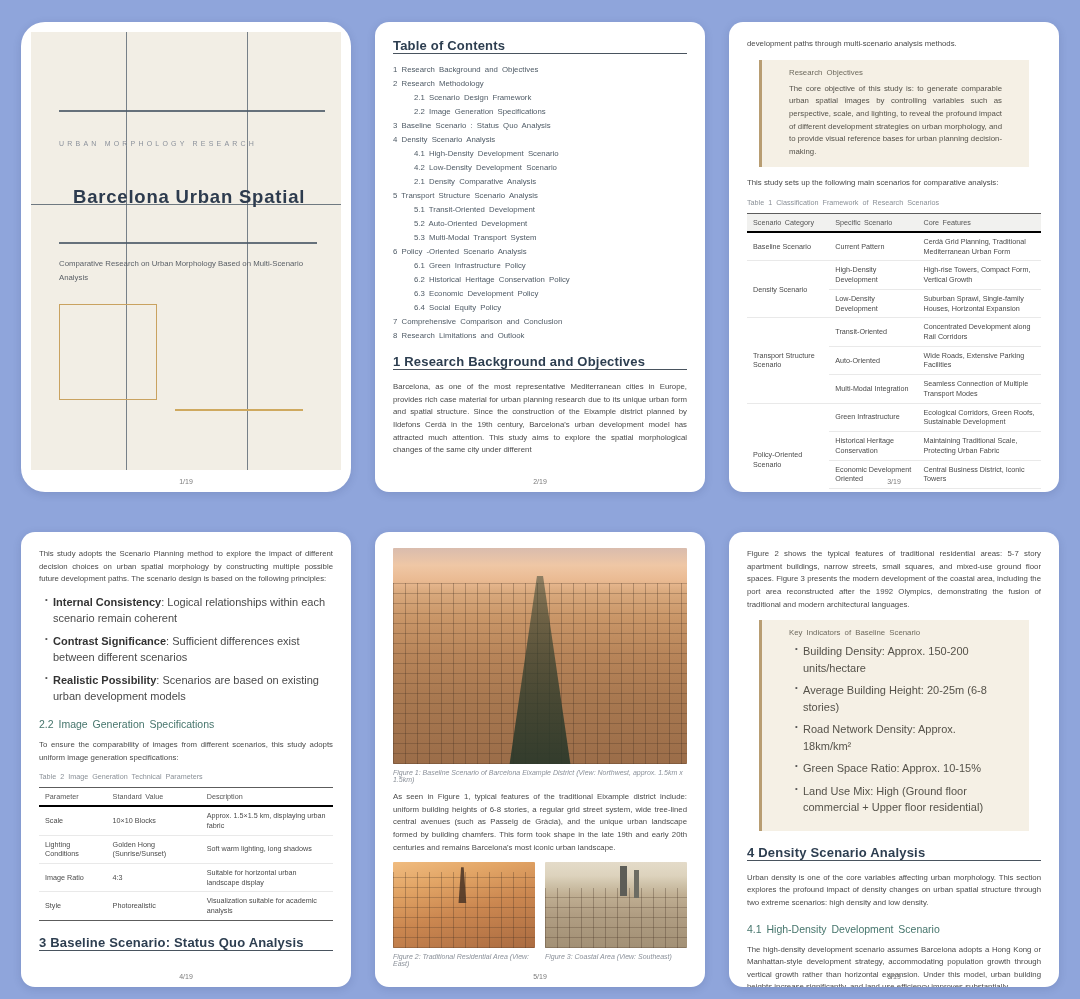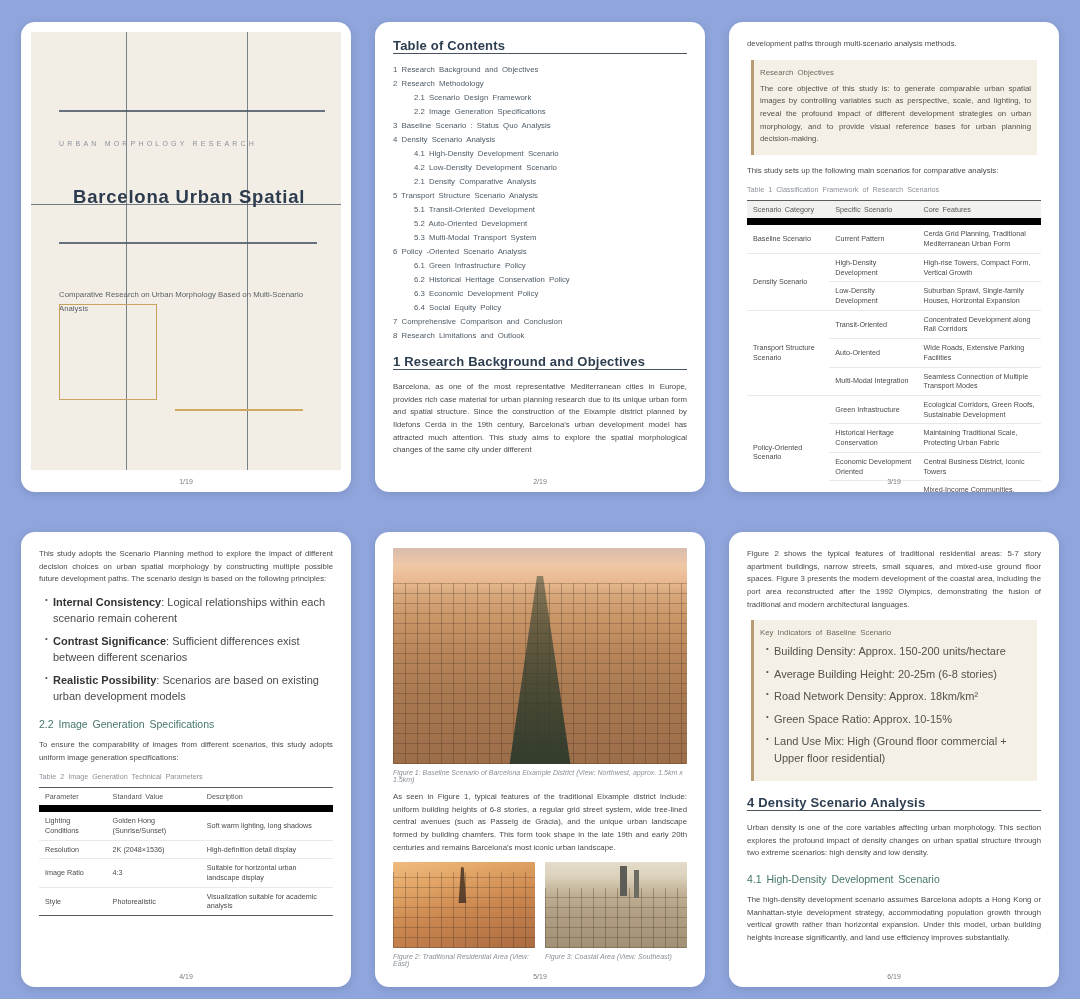--- a/index.html
+++ b/index.html
@@ -50,21 +50,21 @@
   .fig-caption {
     font-size:7px; font-style:italic; color:#8a9099; margin:5px 0 8px;
   }
   
   .toc-list { margin:4px 0 2px; }
   .toc-item { font-size:7.8px; color:#4f5b66; margin-bottom:5px; word-spacing:2px; }
   .toc-item.lvl2 { margin-left:21px; }
   
   .callout {
     background:#f5f0e5; border-left:3px solid #b89d72;
-    padding:8px 6px 9px; margin:9px 4px 10px;
+    padding:8px 27px 9px; margin:9px 12px 10px;
   }
   .callout-title { font-size:7.8px; color:#6e6a5e; margin-bottom:6px; word-spacing:2px; }
   .callout .para { margin-bottom:0; color:#55524a; }
   .callout .bullet { color:#55524a; }
   
   .bullet {
     font-size:11px; line-height:1.5; color:#4a4a4a;
     margin:0 0 6px 6px; padding-left:8px; position:relative;
   }
   .bullet::before {
@@ -72,31 +72,31 @@
   }
   .bullet b { color:#333; }
   
   .data-table {
     width:100%; border-collapse:collapse;
     border-top:1.5px solid #5c5c5c; border-bottom:1.5px solid #5c5c5c;
     margin-bottom:4px;
   }
   .data-table th {
     font-size:7.2px; font-weight:normal; color:#555; text-align:left;
-    padding:4px 6px; border-bottom:7px solid #000000; word-spacing:1.5px;
+    padding:4px 6px; border-bottom:2px solid #000000; word-spacing:1.5px;
   }
   .data-table.shaded th { background:#f1f1ef; }
   .data-table td {
     font-size:7.2px; color:#4a4a4a; line-height:1.35;
     padding:4px 6px; border-bottom:1px solid #e9e9e9; vertical-align:middle;
   }
   .data-table tr:last-child td { border-bottom:none; }
   .scn-table td.cat { border-bottom:1px solid #e9e9e9; }
   
-  .cover { padding:4px; }
+  .cover { padding:4px;border-radius:24px; }
   .cover-inner {
     position:absolute; left:10px; right:10px; top:10px; bottom:22px;
     background:#f2eee5; overflow:hidden;
   }
   .cv-line { position:absolute; background:#4e5b68; }
   .cv-v1 { left:95px; top:0; bottom:0; width:1px; opacity:.75; }
   .cv-v2 { left:216px; top:0; bottom:0; width:1px; opacity:.75; }
   .cv-hA { top:78px; left:28px; right:16px; height:1.5px; opacity:.85; }
   .cv-hB { top:172px; left:0; right:0; height:1px; opacity:.8; }
   .cv-hC { top:210px; left:28px; width:258px; height:1.5px; opacity:.85; }
@@ -111,21 +111,21 @@
   }
   .cv-title {
     position:absolute; left:28px; top:150px; width:270px;
     font-size:18.5px; font-weight:bold; color:#2d3b4e; line-height:1.62;
     letter-spacing:.8px;
   }
   .cv-title .ln1 { display:block; margin-left:14px; }
   .cv-title .ln2 { display:block; }
   .cv-subtitle {
     position:absolute; left:28px; top:225px; width:262px;
-    font-size:7.8px; line-height:1.75; color:#5a5f66;margin-top:31px;
+    font-size:7.8px; line-height:1.75; color:#5a5f66;
   }
   
   .fig-main {
     height:216px; position:relative; overflow:hidden; border-radius:1px;
     background:linear-gradient(180deg,
       #d9bcae 0%, #efc7a5 8%, #eaba92 15%, #d8a87c 21%,
       #c99668 32%, #b78459 50%, #a87850 70%, #9b6d49 100%);
   }
   .fig-main .grid-tex, .fig-sm .grid-tex {
     position:absolute; left:0; right:0; bottom:0;
@@ -293,41 +293,42 @@
     <table class="data-table">
       <thead>
         <tr>
           <th style="width:23%">Parameter</th>
           <th style="width:32%">Standard Value</th>
           <th>Description</th>
         </tr>
       </thead>
       <tbody>
         <tr>
+          <td>Scale</td>
+          <td>10×10 Blocks</td>
+          <td>Approx. 1.5×1.5 km, displaying urban fabric</td>
+        </tr>
+        <tr>
           <td>Lighting Conditions</td>
           <td>Golden Hong (Sunrise/Sunset)</td>
           <td>Soft warm lighting, long shadows</td>
         </tr>
         <tr>
-          <td>Resolution</td>
-          <td>2K (2048×1536)</td>
-          <td>High-definition detail display</td>
-        </tr>
-        <tr>
           <td>Image Ratio</td>
           <td>4:3</td>
           <td>Suitable for horizontal urban landscape display</td>
         </tr>
         <tr>
           <td>Style</td>
           <td>Photorealistic</td>
           <td>Visualization suitable for academic analysis</td>
         </tr>
       </tbody>
     </table>
+    <div class="h1 mt">3 Baseline Scenario: Status Quo Analysis</div>
 
     <div class="page-footer">4/19</div>
   </div>
 
   <div class="page">
     <div class="fig-main">
       <div class="grid-tex"></div>
       <div class="avenue"></div>
     </div>
     <div class="fig-caption">Figure 1: Baseline Scenario of Barcelona Eixample District (View: Northwest, approx. 1.5km x 1.5km)</div>

